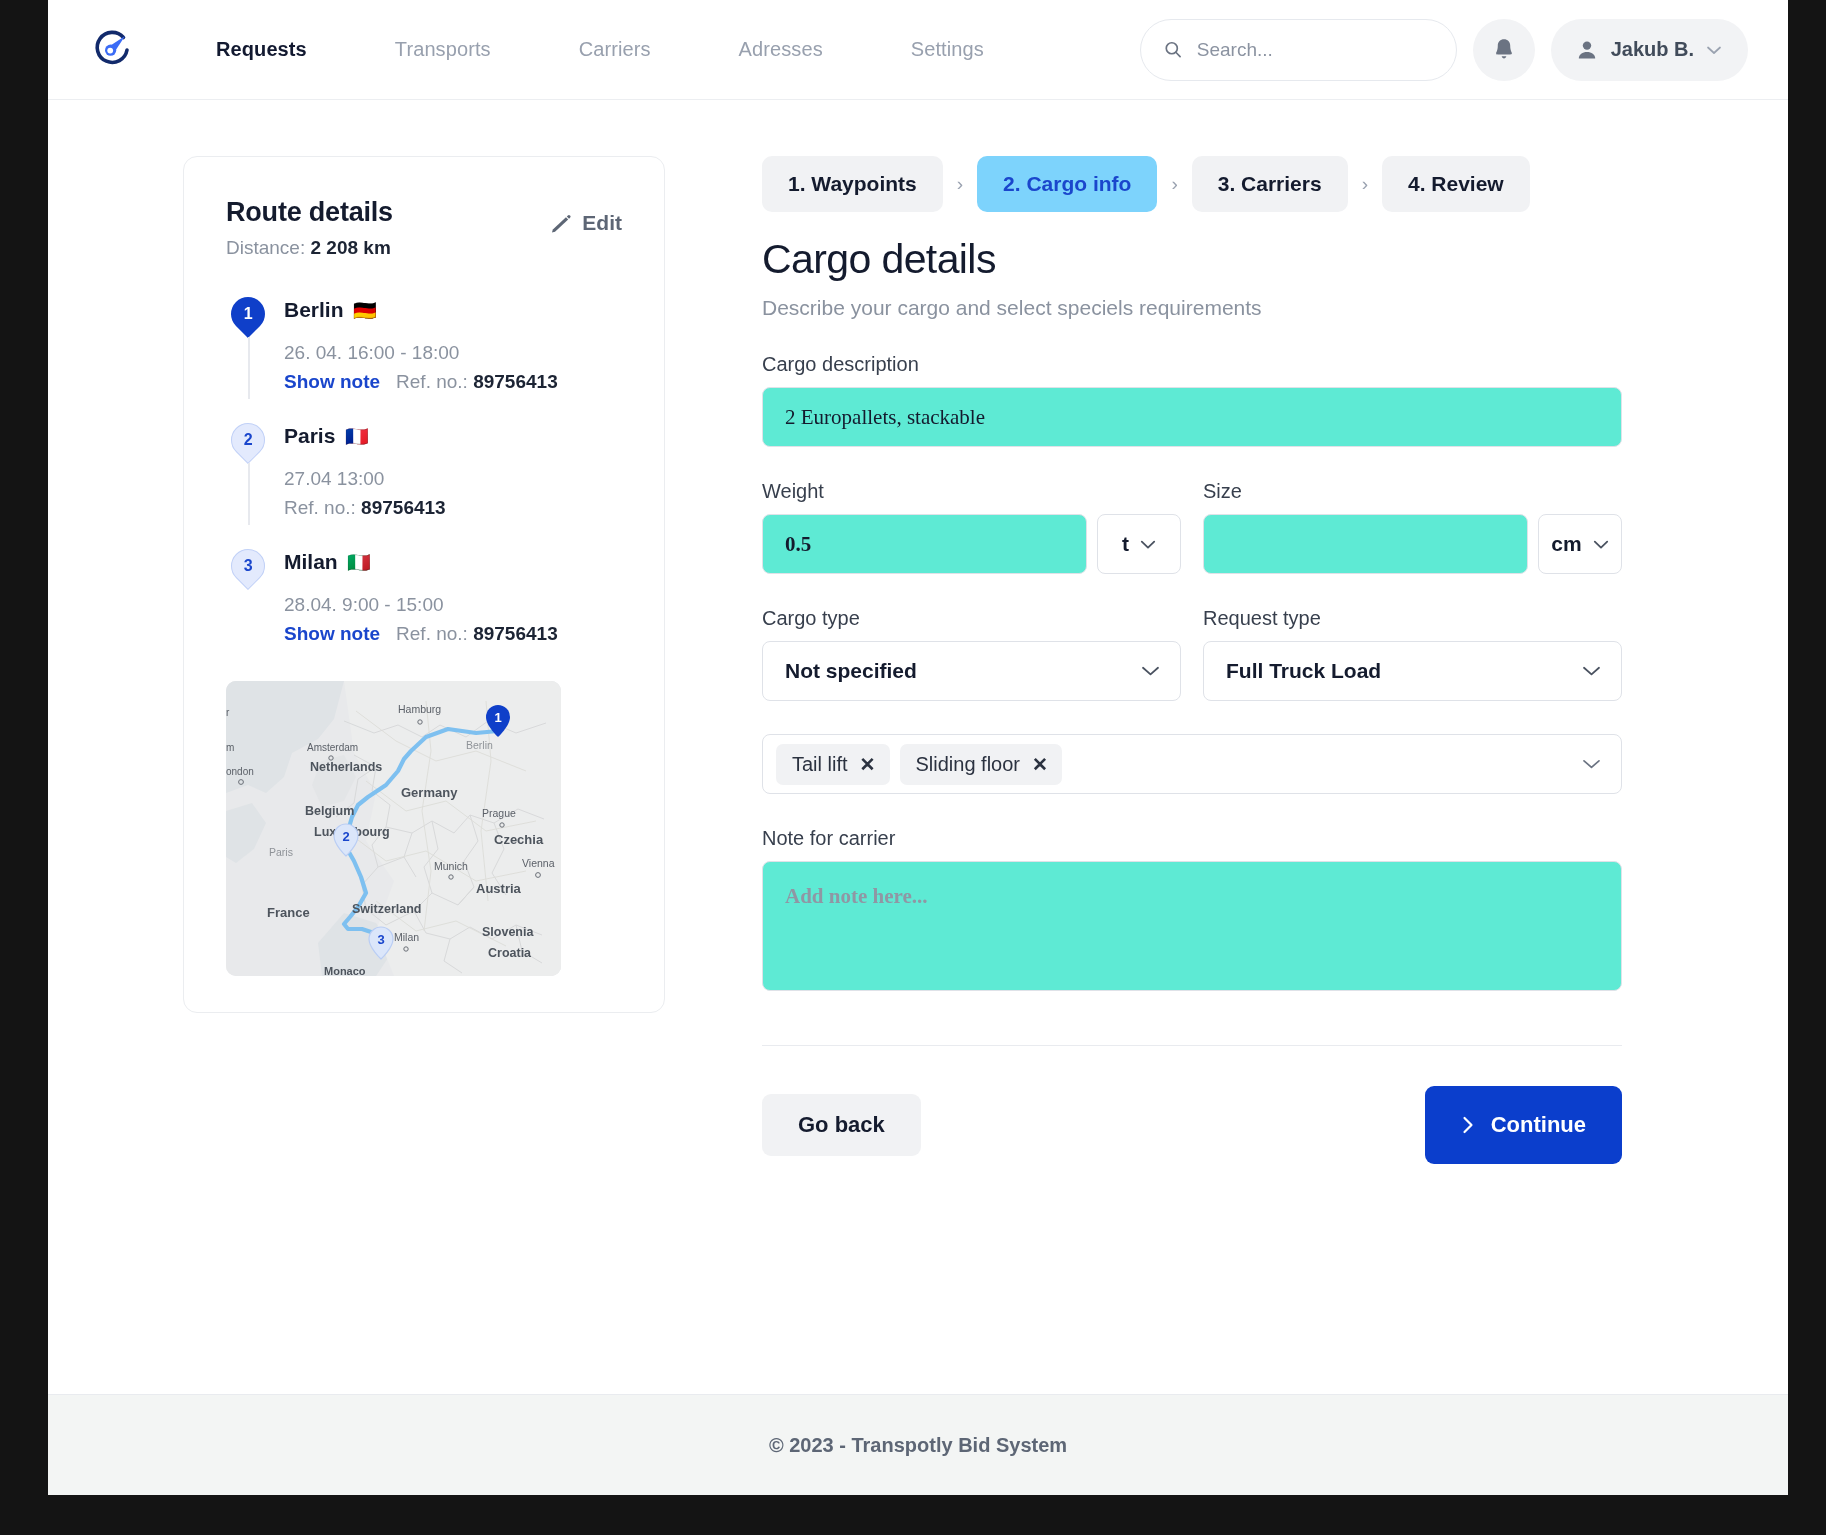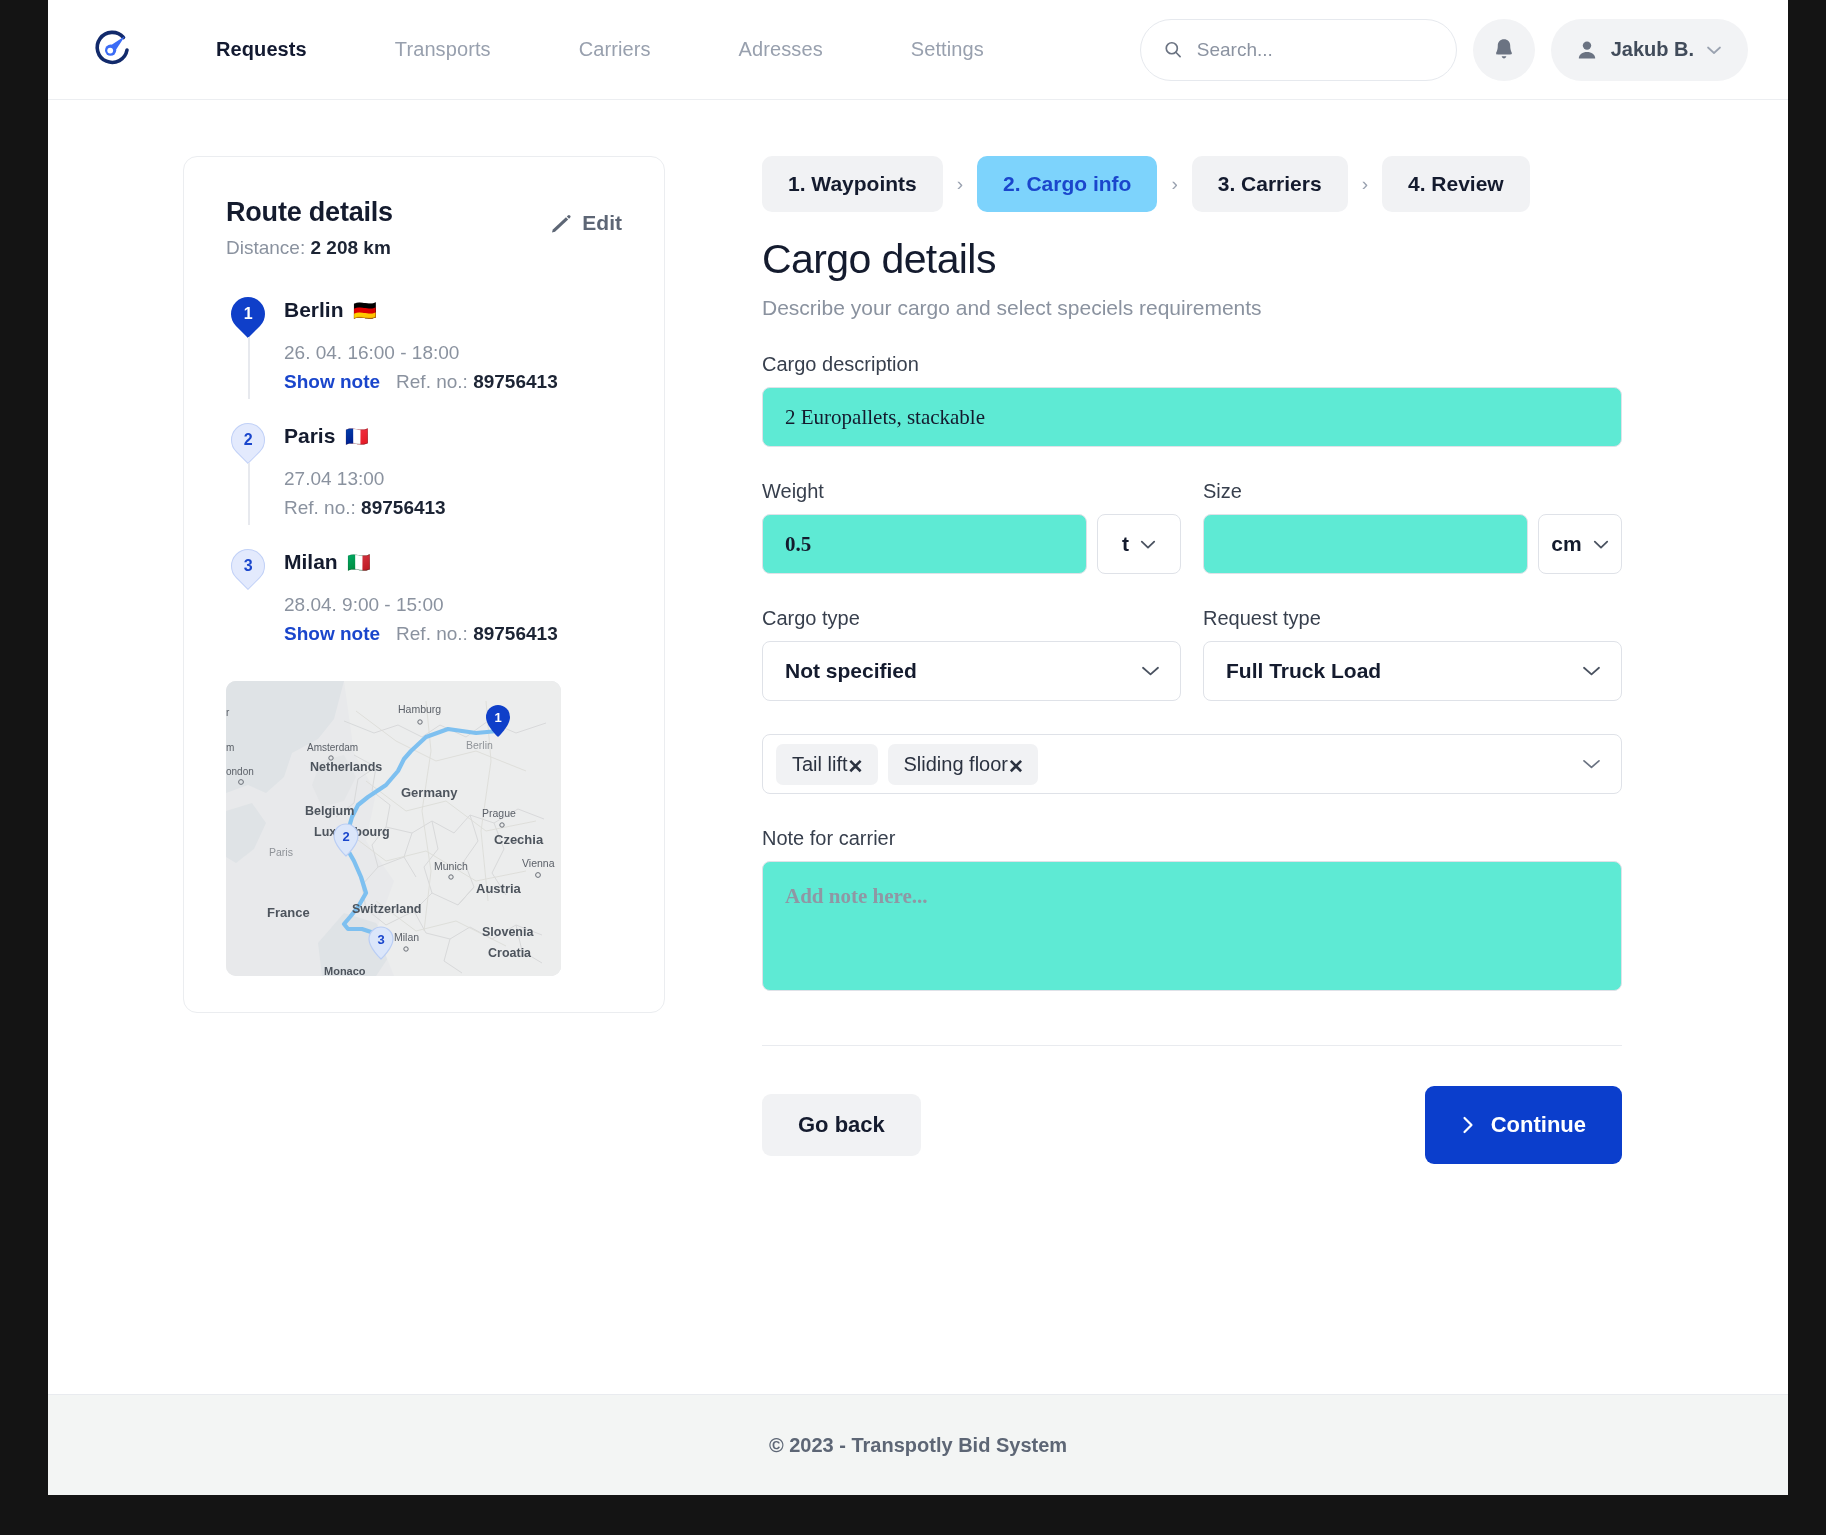--- a/index.html
+++ b/index.html
@@ -208,21 +208,21 @@
   .tags-box {
     min-height: 60px;
     border: 1px solid #dfe2e8; border-radius: 8px;
     display: flex; align-items: center;
     padding: 0 20px 0 13px; gap: 10px;
     background: #fff; cursor: pointer;
   }
   .tag {
     background: #f1f2f4; border-radius: 7px;
     padding: 9px 14px 9px 16px;
-    display: flex; align-items: flex-end; 
+    display: flex; align-items: center; gap: 12px;
     font-size: 20px; color: #2b3240;
   }
   .tag-x { font-size: 19px; color: #2b3240; font-weight: bold; cursor: pointer; line-height: 1; }
   .divider { margin-top: 50px; border-top: 1px solid #e9ebef; }
   .actions { margin-top: 40px; display: flex; align-items: center; }
   .btn-back {
     background: #f1f2f4; border: none; border-radius: 9px;
     padding: 0 36px; height: 62px;
     font-family: "Liberation Sans", sans-serif;
     font-size: 22px; font-weight: bold; color: #141b2e;

